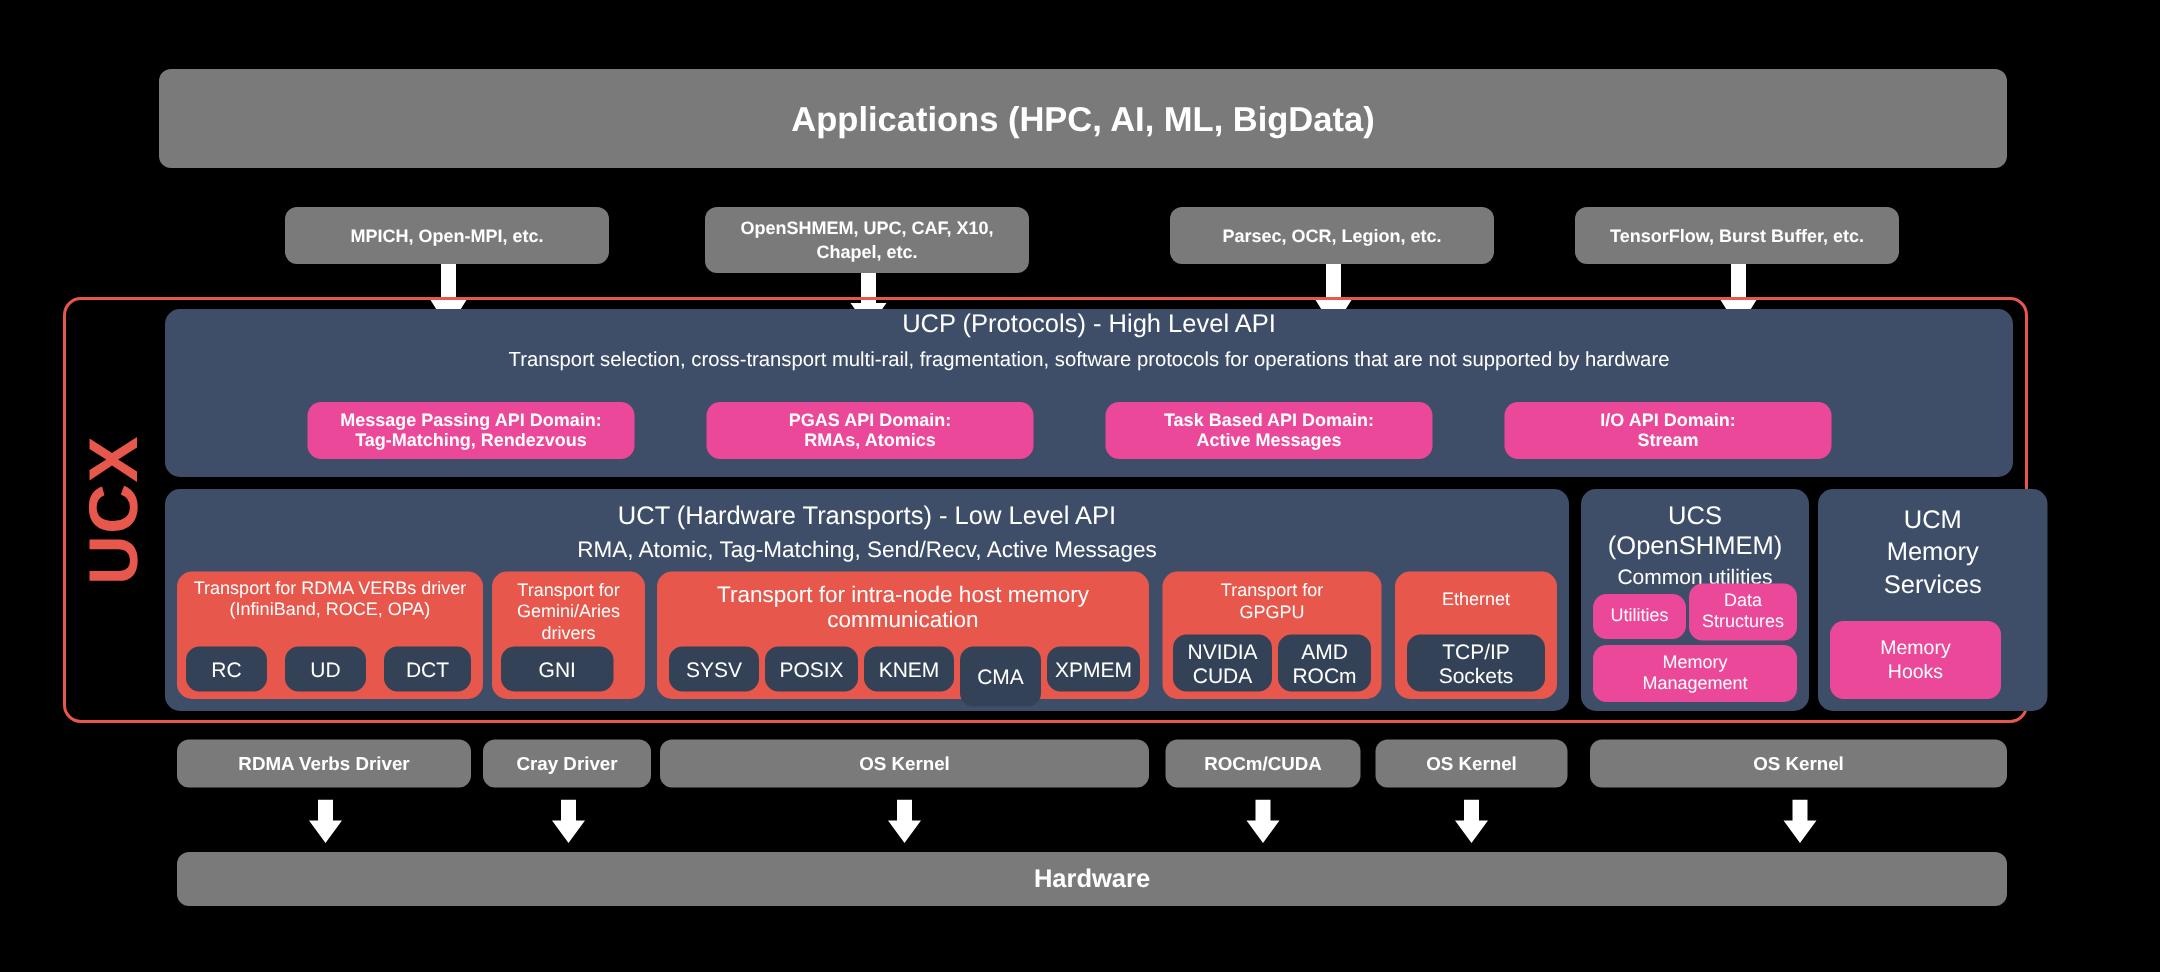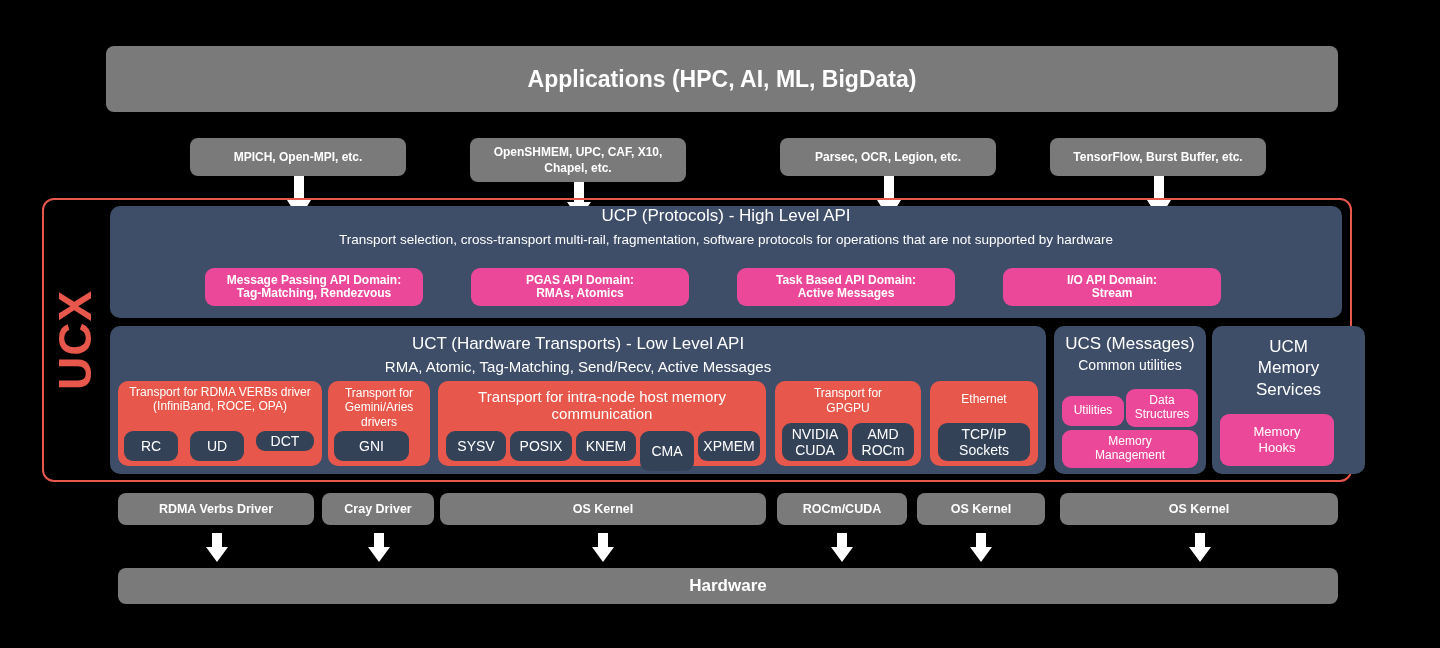--- a/index.html
+++ b/index.html
@@ -89,21 +89,21 @@
 <div class="abs red" style="left:118px;top:381px;width:204px;height:85px;">
   <div class="grp-title" style="font-size:12px;white-space:pre-line;padding-top:5px;">Transport for RDMA VERBs driver
 (InfiniBand, ROCE, OPA)</div>
 </div>
 <div class="abs navy-chip" style="left:124px;top:431px;width:54px;height:30px;">
   <span>RC</span>
 </div>
 <div class="abs navy-chip" style="left:190px;top:431px;width:54px;height:30px;">
   <span>UD</span>
 </div>
-<div class="abs navy-chip" style="left:256px;top:431px;width:58px;height:20px;">
+<div class="abs navy-chip" style="left:256px;top:431px;width:58px;height:30px;">
   <span>DCT</span>
 </div>
 
 <div class="abs red" style="left:328px;top:381px;width:102px;height:85px;">
   <div class="grp-title" style="font-size:12px;white-space:pre-line;padding-top:5px;line-height:1.2;">Transport for
 Gemini/Aries
 drivers</div>
 </div>
 <div class="abs navy-chip" style="left:334px;top:431px;width:75px;height:30px;">
   <span>GNI</span>
@@ -143,21 +143,21 @@
 
 <div class="abs red" style="left:930px;top:381px;width:108px;height:85px;">
   <div class="grp-title" style="font-size:12px;white-space:pre-line;padding-top:12px;">Ethernet</div>
 </div>
 <div class="abs navy-chip" style="left:938px;top:423px;width:92px;height:38px;white-space:pre-line;line-height:1.15;">
   <span>TCP/IP
 Sockets</span>
 </div>
 
 <div class="abs navy" style="left:1054px;top:326px;width:152px;height:148px;">
-  <div class="grp-title" style="font-size:17px;padding-top:8px;">UCS (Messages)</div>
+  <div class="grp-title" style="font-size:17px;padding-top:8px;">UCS (OpenSHMEM)</div>
   <div class="grp-title" style="font-size:14px;padding-top:3px;">Common utilities</div>
 </div>
 <div class="abs red-chip" style="left:1062px;top:396px;width:62px;height:30px;font-size:12px;">
   <span>Utilities</span>
 </div>
 <div class="abs red-chip" style="left:1126px;top:389px;width:72px;height:38px;white-space:pre-line;font-size:12px;line-height:1.15;">
   <span>Data
 Structures</span>
 </div>
 <div class="abs red-chip" style="left:1062px;top:430px;width:136px;height:38px;white-space:pre-line;font-size:12px;line-height:1.15;">

